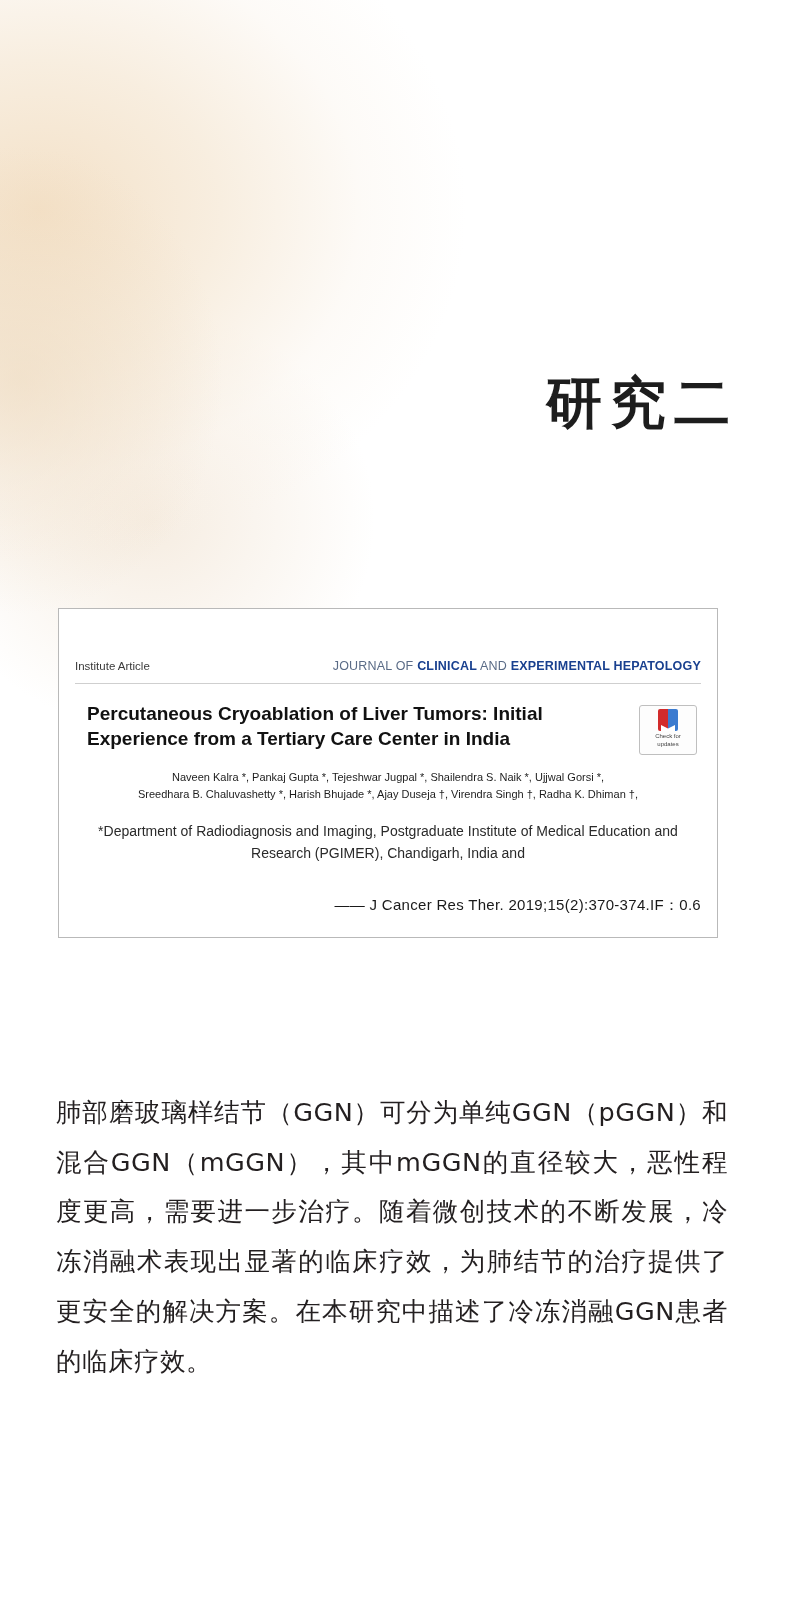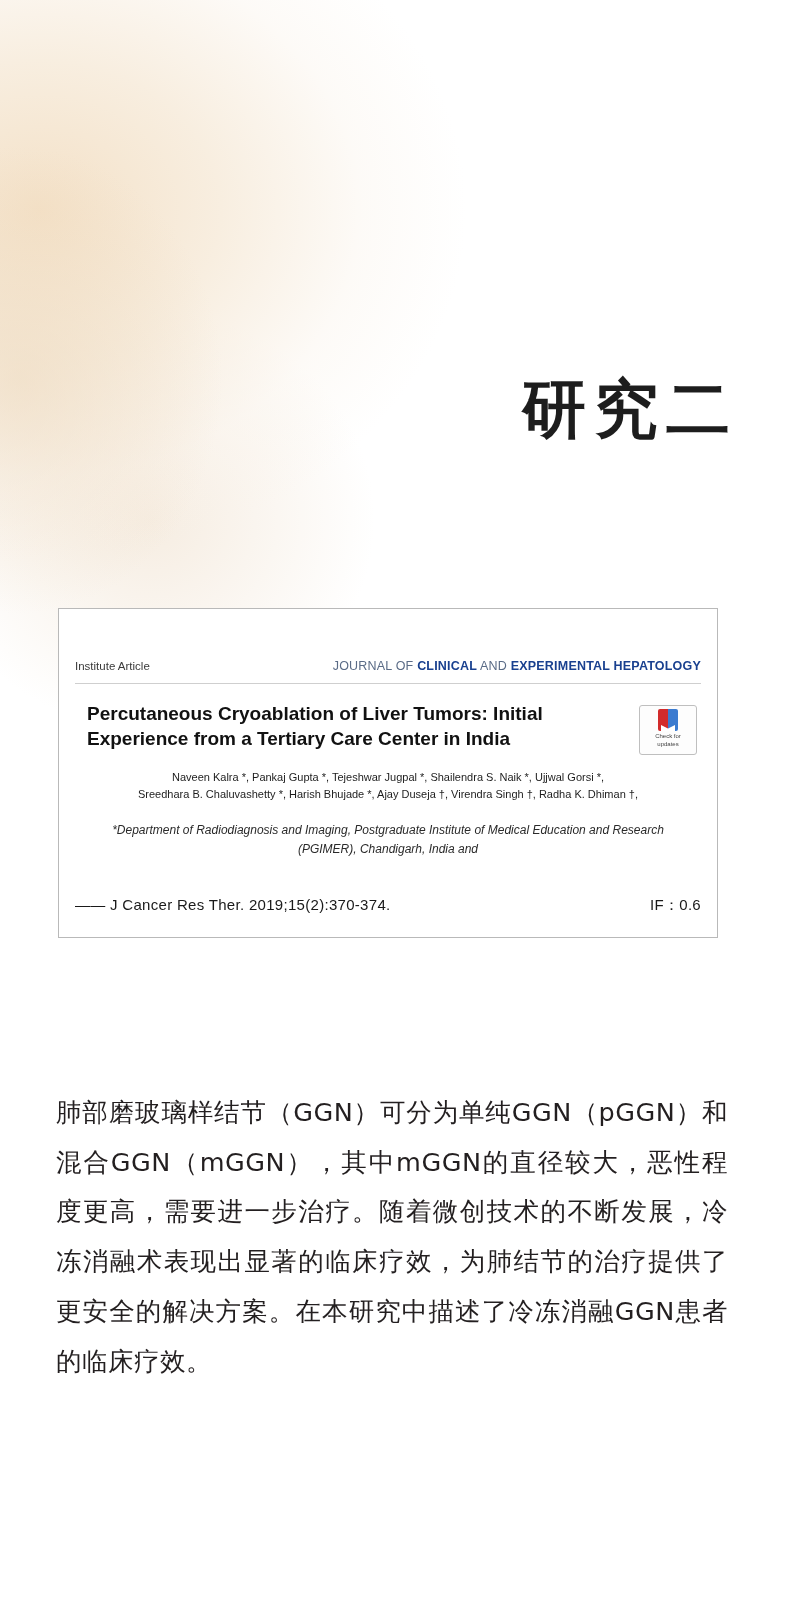--- a/index.html
+++ b/index.html
@@ -61,21 +61,21 @@
     background-clip: text;
     color: transparent;
     white-space: nowrap;
   }
   .hero-cn {
     position: absolute;
     right: 62px;
     top: 66px;
     font-family: "DejaVu Serif", serif;
     font-weight: 700;
-    font-size: 64px;
+    font-size: 56px;
     letter-spacing: 8px;
     color: #1d1d1d;
     white-space: nowrap;
   }
 
   
   .card {
     position: absolute;
     left: 58px;
     top: 608px;
@@ -174,33 +174,32 @@
     font-size: 11px;
     line-height: 1.55;
     color: #1d1d1d;
   }
   .affil {
     position: absolute;
     left: 26px;
     right: 26px;
     top: 212px;
     text-align: center;
-    font-size: 12px;
+    font-size: 14px;
     line-height: 1.55;
-    font-style: italic;
     color: #2a2a2a;
   }
   .card-foot {
     position: absolute;
     left: 16px;
     right: 16px;
     bottom: 22px;
     display: flex;
     align-items: baseline;
-    justify-content: space-between;
+    justify-content: flex-end;
   }
   .citation {
     font-size: 15px;
     color: #1a1a1a;
     letter-spacing: 0.3px;
   }
   .if-value {
     font-size: 15px;
     color: #1a1a1a;
     letter-spacing: 0.3px;

